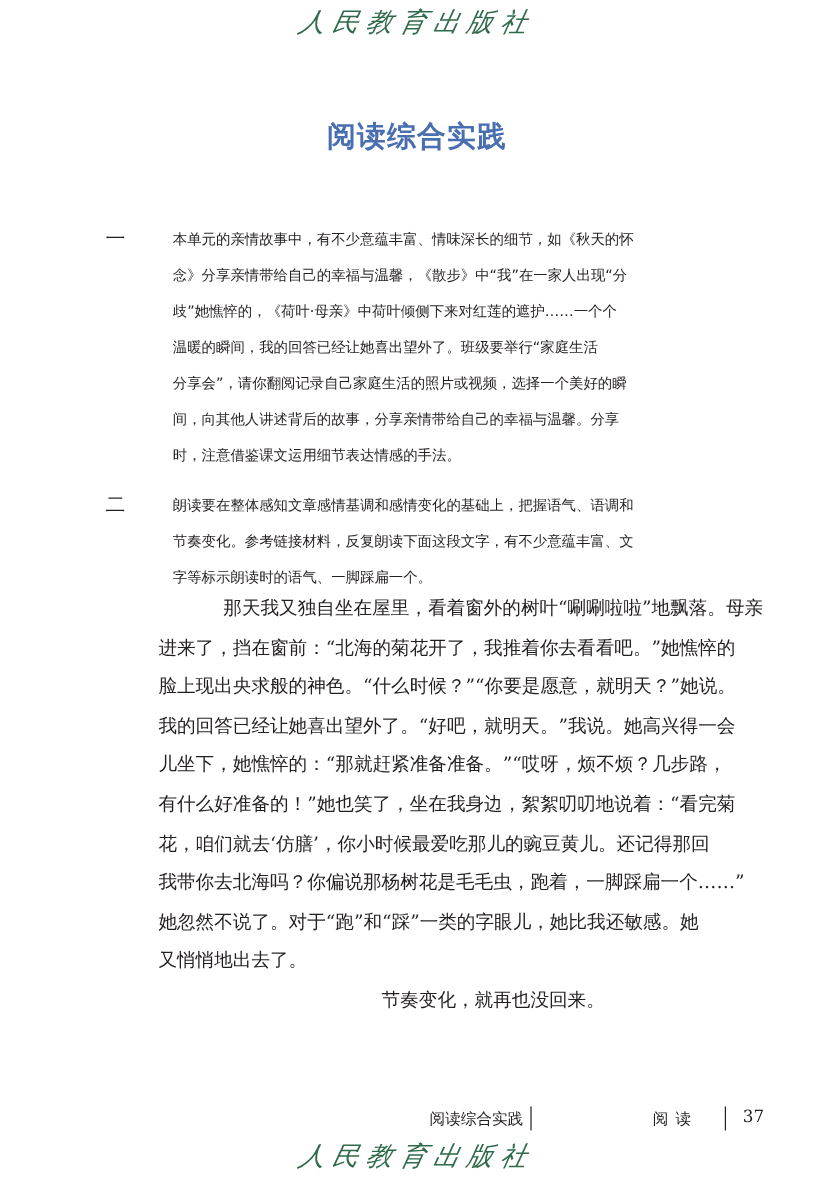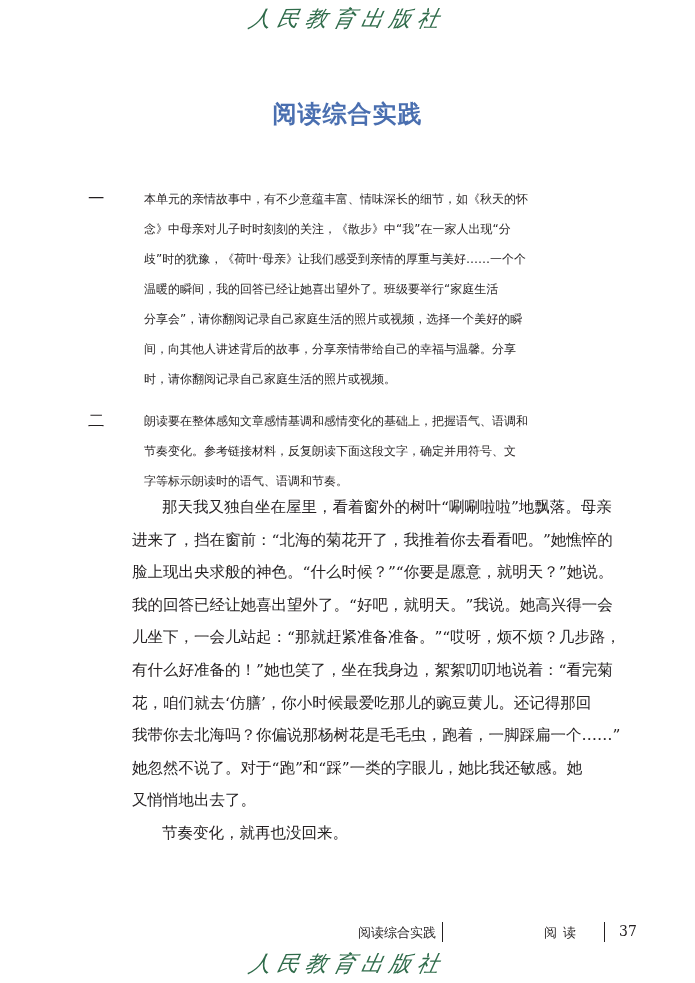--- a/index.html
+++ b/index.html
@@ -16,64 +16,64 @@
   .section { position: absolute; left: 88px; width: 572px; }
   .section .num { position: absolute; left: 0; top: 0; font-size: 16.5px; line-height: 30px; }
   .section .body { margin-left: 56px; font-size: 12px; line-height: 30px; text-align: justify;
          font-family: "DejaVu Sans", sans-serif; }
   .section .line { display: block; white-space: nowrap; }
   .sec1 { top: 184px; }
   .sec2 { top: 406px; }
   .excerpt { position: absolute; left: 132px; top: 491px; width: 528px;
          font-family: "DejaVu Serif", serif; font-size: 15.5px; line-height: 32.6px; }
   .excerpt .line { display: block; white-space: nowrap; }
-  .excerpt .indent { padding-left: 30px; }
+  .excerpt .indent { padding-left: 30px; text-align: center; }
   .footer { position: absolute; top: 922px; left: 0; width: 695px; height: 24px;
          font-family: "DejaVu Sans", sans-serif; font-size: 13px; color: #231f20; }
   .footer .section-name { position: absolute; left: 358px; top: 2px; }
   .footer .sep1 { position: absolute; left: 442px; top: 0; width: 1px; height: 20px; background: #231f20; }
   .footer .part-name { position: absolute; left: 544px; top: 2px; letter-spacing: 6px; }
   .footer .sep2 { position: absolute; left: 604px; top: 0; width: 1px; height: 20px; background: #231f20; }
   .footer .page-num { position: absolute; left: 619px; top: 1px; font-family: "DejaVu Serif", serif; font-size: 14px; }
 </style>
 </head>
 <body>
 
 <div class="publisher-logo top">人民教育出版社</div>
 
 <h1 class="page-title" style="margin:0;">阅读综合实践</h1>
 
 <div class="section sec1">
   <span class="num">一</span>
   <div class="body">
     <span class="line">本单元的亲情故事中，有不少意蕴丰富、情味深长的细节，如《秋天的怀</span>
-    <span class="line">念》中母亲对儿子时时刻刻的关注，《散步》中“我”在一家人出现“分</span>
-    <span class="line">歧”时的犹豫，《荷叶·母亲》让我们感受到亲情的厚重与美好……一个个</span>
+    <span class="line">念》分享亲情带给自己的幸福与温馨，《散步》中“我”在一家人出现“分</span>
+    <span class="line">歧”她憔悴的，《荷叶·母亲》中荷叶倾侧下来对红莲的遮护……一个个</span>
     <span class="line">温暖的瞬间，我的回答已经让她喜出望外了。班级要举行“家庭生活</span>
     <span class="line">分享会”，请你翻阅记录自己家庭生活的照片或视频，选择一个美好的瞬</span>
     <span class="line">间，向其他人讲述背后的故事，分享亲情带给自己的幸福与温馨。分享</span>
-    <span class="line">时，请你翻阅记录自己家庭生活的照片或视频。</span>
+    <span class="line">时，注意借鉴课文运用细节表达情感的手法。</span>
   </div>
 </div>
 
 <div class="section sec2">
   <span class="num">二</span>
   <div class="body">
     <span class="line">朗读要在整体感知文章感情基调和感情变化的基础上，把握语气、语调和</span>
-    <span class="line">节奏变化。参考链接材料，反复朗读下面这段文字，确定并用符号、文</span>
-    <span class="line">字等标示朗读时的语气、语调和节奏。</span>
+    <span class="line">节奏变化。参考链接材料，反复朗读下面这段文字，有不少意蕴丰富、文</span>
+    <span class="line">字等标示朗读时的语气、一脚踩扁一个。</span>
   </div>
 </div>
 
 <div class="excerpt">
   <span class="line indent">那天我又独自坐在屋里，看着窗外的树叶“唰唰啦啦”地飘落。母亲</span>
   <span class="line">进来了，挡在窗前：“北海的菊花开了，我推着你去看看吧。”她憔悴的</span>
   <span class="line">脸上现出央求般的神色。“什么时候？”“你要是愿意，就明天？”她说。</span>
   <span class="line">我的回答已经让她喜出望外了。“好吧，就明天。”我说。她高兴得一会</span>
-  <span class="line">儿坐下，一会儿站起：“那就赶紧准备准备。”“哎呀，烦不烦？几步路，</span>
+  <span class="line">儿坐下，她憔悴的：“那就赶紧准备准备。”“哎呀，烦不烦？几步路，</span>
   <span class="line">有什么好准备的！”她也笑了，坐在我身边，絮絮叨叨地说着：“看完菊</span>
   <span class="line">花，咱们就去‘仿膳’，你小时候最爱吃那儿的豌豆黄儿。还记得那回</span>
   <span class="line">我带你去北海吗？你偏说那杨树花是毛毛虫，跑着，一脚踩扁一个……”</span>
   <span class="line">她忽然不说了。对于“跑”和“踩”一类的字眼儿，她比我还敏感。她</span>
   <span class="line">又悄悄地出去了。</span>
   <span class="line indent">节奏变化，就再也没回来。</span>
 </div>
 
 <div class="footer">
   <span class="section-name">阅读综合实践</span>

